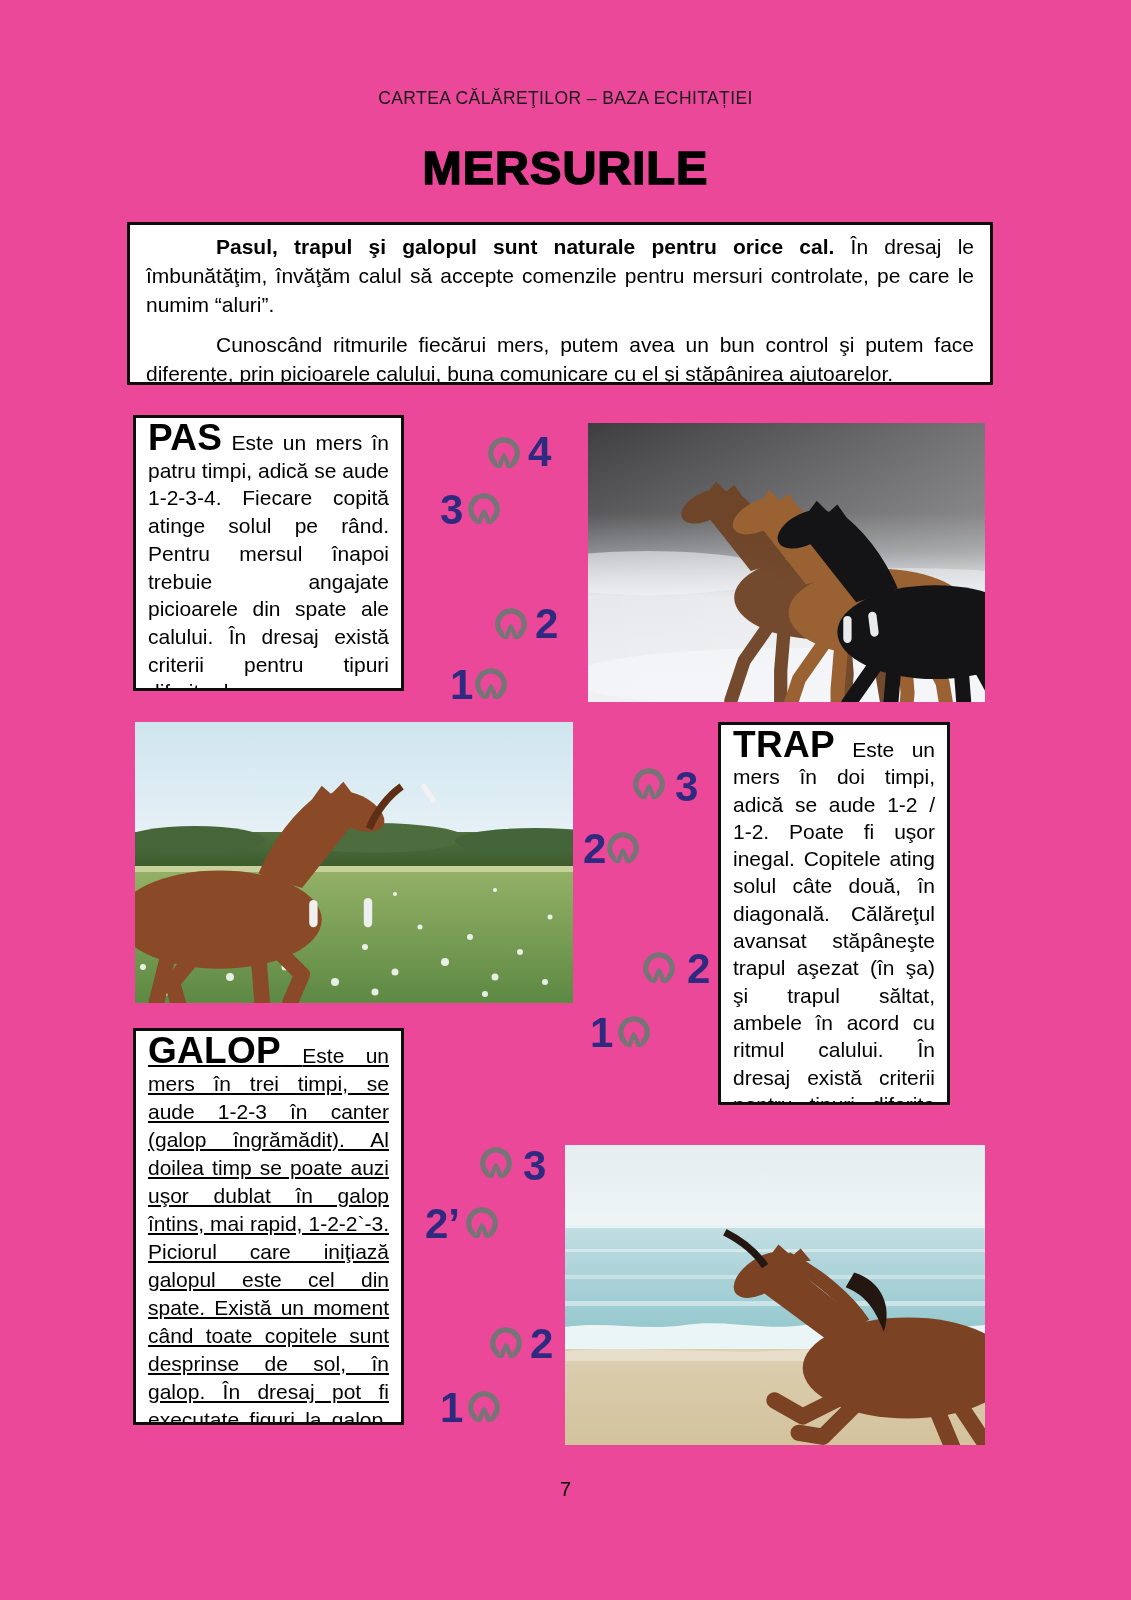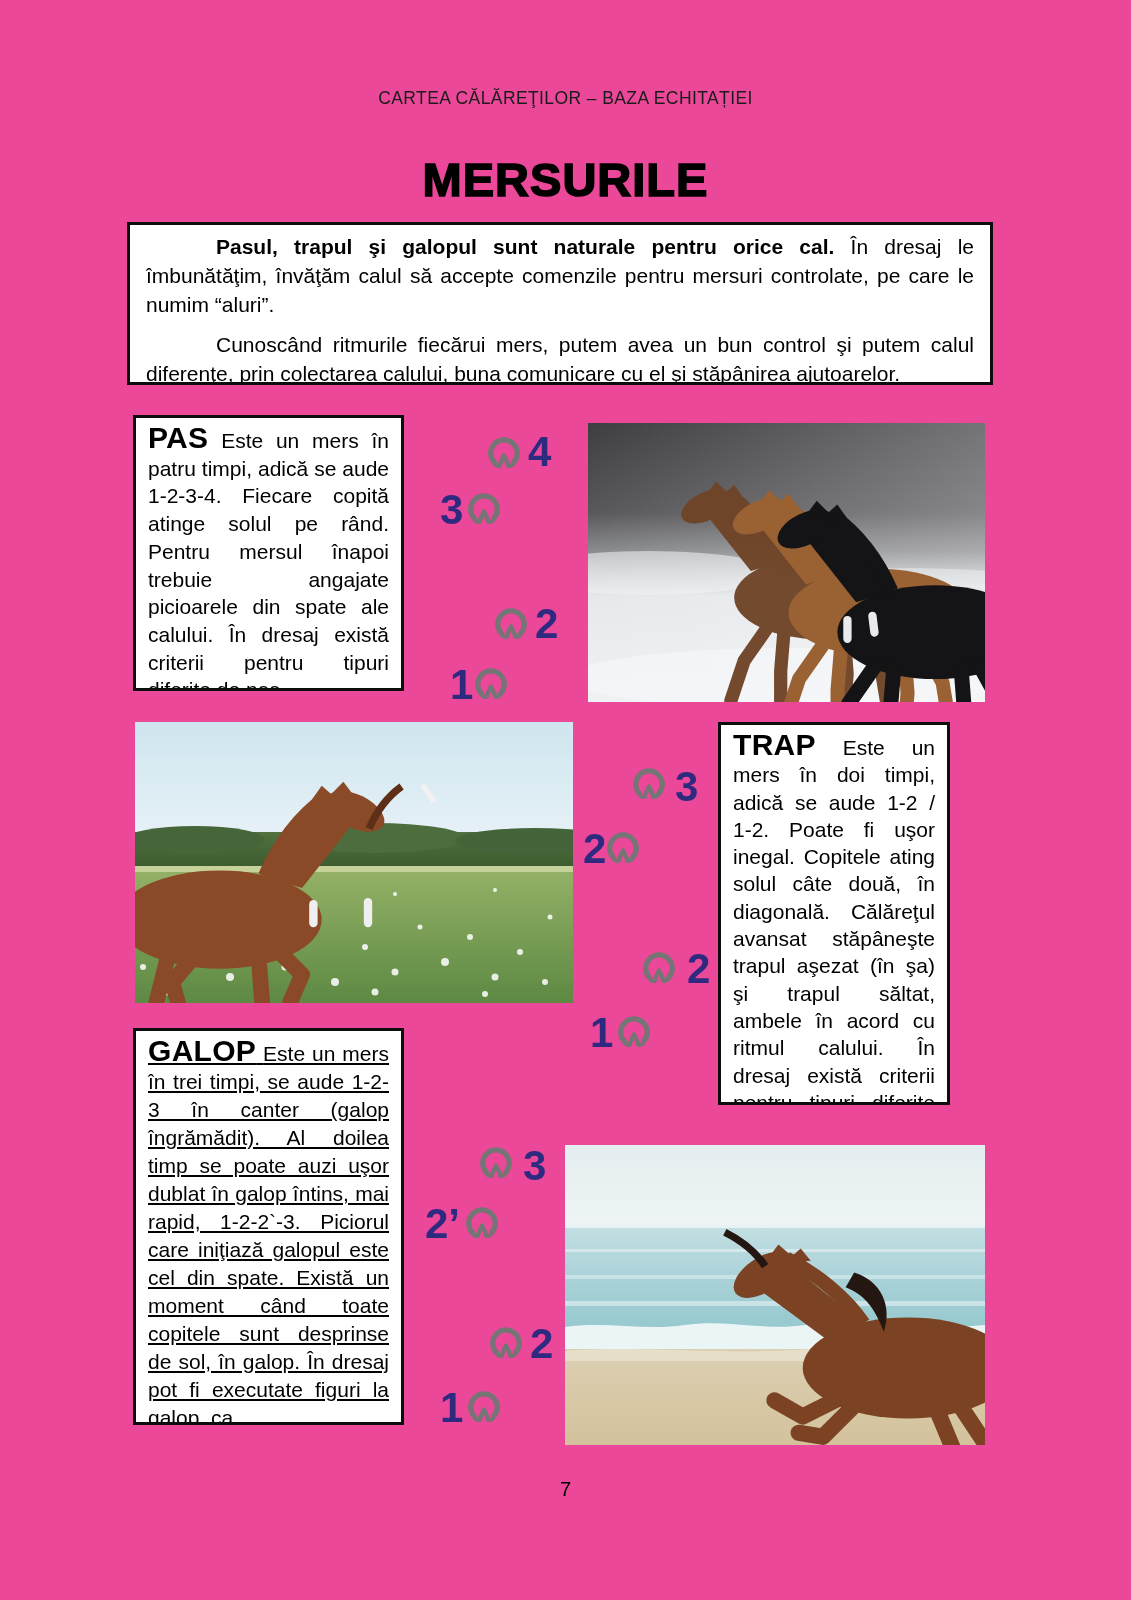--- a/index.html
+++ b/index.html
@@ -6,32 +6,32 @@
   .page {
     position:relative; width:1131px; height:1600px; margin:0 auto;
     background:#ec4899; font-family:"Liberation Sans", sans-serif; color:#000;
     overflow:hidden;
   }
   .running-header {
     position:absolute; top:88px; left:0; width:100%;
     text-align:center; font-size:17.5px; letter-spacing:.4px; color:#1b1b1b;
   }
   .page-title {
-    position:absolute; top:152px; left:0; width:100%; margin:0;
+    position:absolute; top:140px; left:0; width:100%; margin:0;
     text-align:center; font-size:47px; font-weight:bold; letter-spacing:1px;
     -webkit-text-stroke:1.6px #000;
   }
   .box { position:absolute; box-sizing:border-box; border:3px solid #0d0d0d; background:#fff; }
   .intro-box {
     left:127px; top:222px; width:866px; height:163px;
     padding:7px 16px 12px; font-size:21px; line-height:29px; text-align:justify; overflow:hidden;
   }
   .intro-box p { margin:0 0 11px; text-indent:70px; }
   .gait-box { font-size:21px; text-align:justify; padding:6px 12px 0; overflow:hidden; }
-  .gait-title { font-size:30px; font-weight:bold; letter-spacing:.3px; }
+  .gait-title { font-size:37px; font-weight:bold; letter-spacing:.3px; }
   #pas-box   { left:133px; top:415px;  width:271px; height:276px; line-height:27.7px; }
   #trap-box  { left:718px; top:722px;  width:232px; height:383px; line-height:27.3px; }
   #galop-box { left:133px; top:1028px; width:271px; height:397px; line-height:28px;text-decoration:underline; }
   .clipped-line {
     width:130px; height:4px; margin-top:2px; opacity:.75;
     background:repeating-linear-gradient(90deg,#3a3a3a 0 2px,transparent 2px 30px);
   }
   .diagram { position:absolute; }
   .diagram .hoof { position:absolute; width:38px; height:38px; }
   .diagram .num {
@@ -104,21 +104,21 @@
   </defs>
 </svg>
 
 <div class="page">
 
   <div class="running-header">CARTEA CĂLĂREŢILOR – BAZA ECHITAȚIEI</div>
   <h1 class="page-title">MERSURILE</h1>
 
   <div class="box intro-box">
     <p><b>Pasul, trapul şi galopul sunt naturale pentru orice cal.</b> <span>În dresaj le îmbunătăţim, învăţăm calul să accepte comenzile pentru mersuri controlate, pe care le numim “aluri”.</span></p>
-    <p>Cunoscând ritmurile fiecărui mers, putem avea un bun control şi putem calul diferenţe, prin colectarea calului, buna comunicare cu el şi stăpânirea ajutoarelor.</p>
+    <p>Cunoscând ritmurile fiecărui mers, putem avea un bun control şi putem face diferenţe, prin picioarele calului, buna comunicare cu el şi stăpânirea ajutoarelor.</p>
   </div>
 
   <div class="box gait-box" id="pas-box">
     <span class="gait-title">PAS</span>
     <span>Este un mers în patru timpi, adică se aude 1-2-3-4. Fiecare copită atinge solul pe rând. Pentru mersul înapoi trebuie angajate picioarele din spate ale calului. În dresaj există criterii pentru tipuri diferite de pas.</span>
   </div>
 
   <div class="diagram" style="left:435px;top:425px;width:150px;height:285px">
     <svg class="hoof" style="left:50px;top:10px">
         <use href="#hoofprint"></use>

